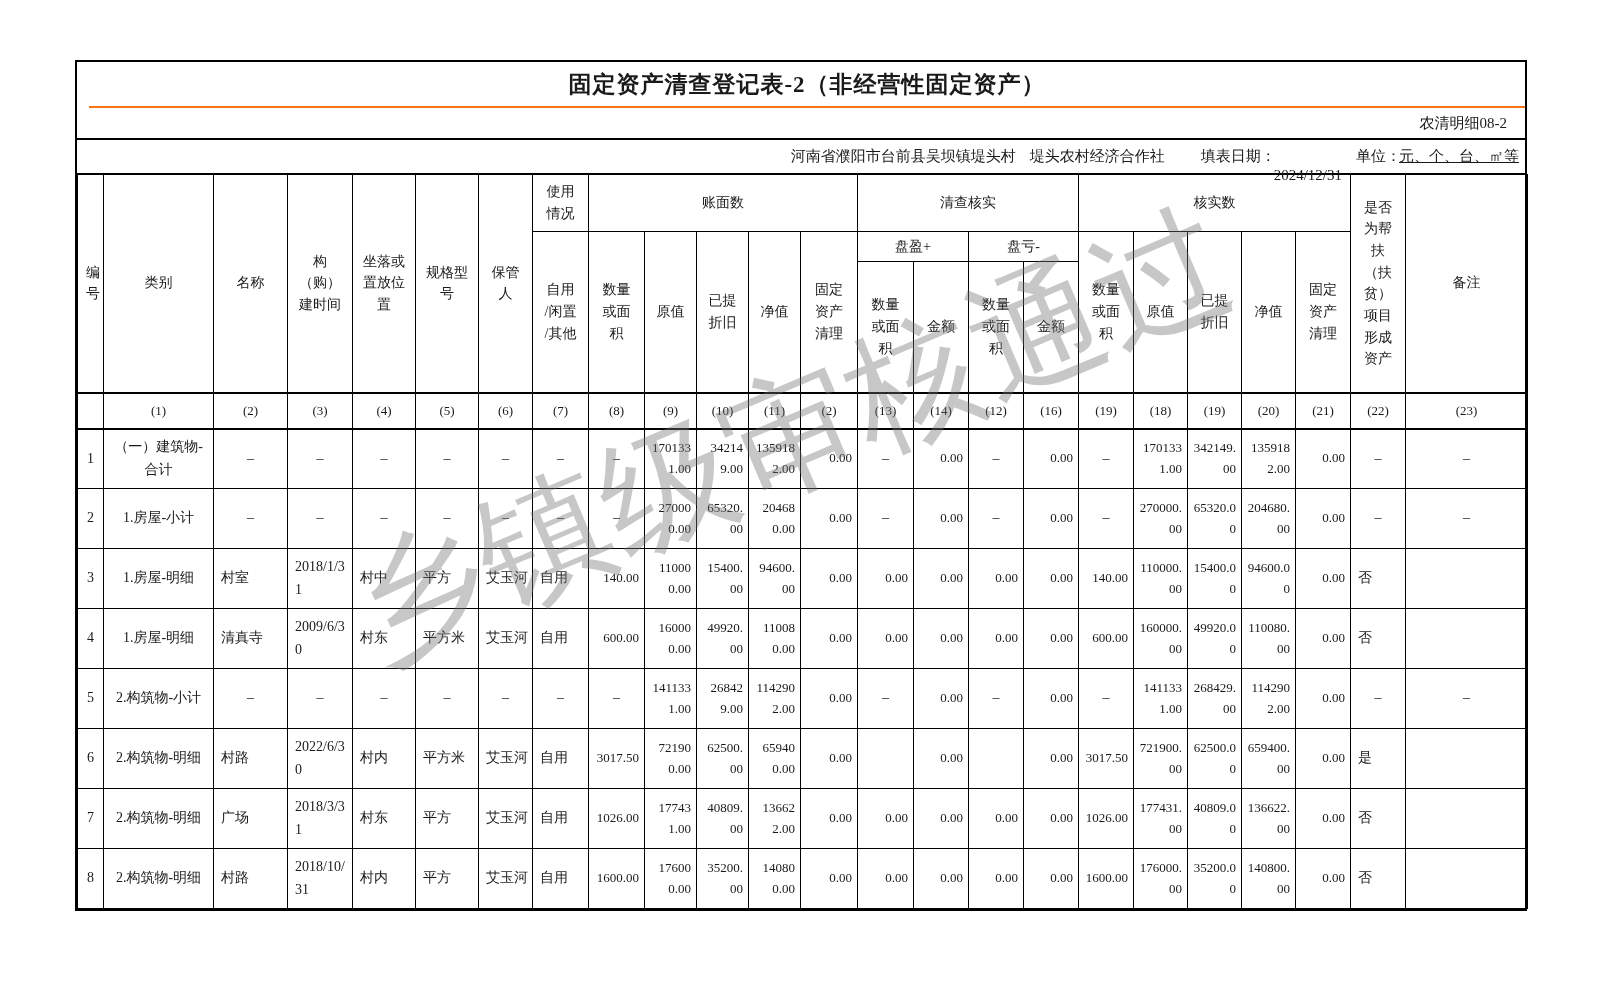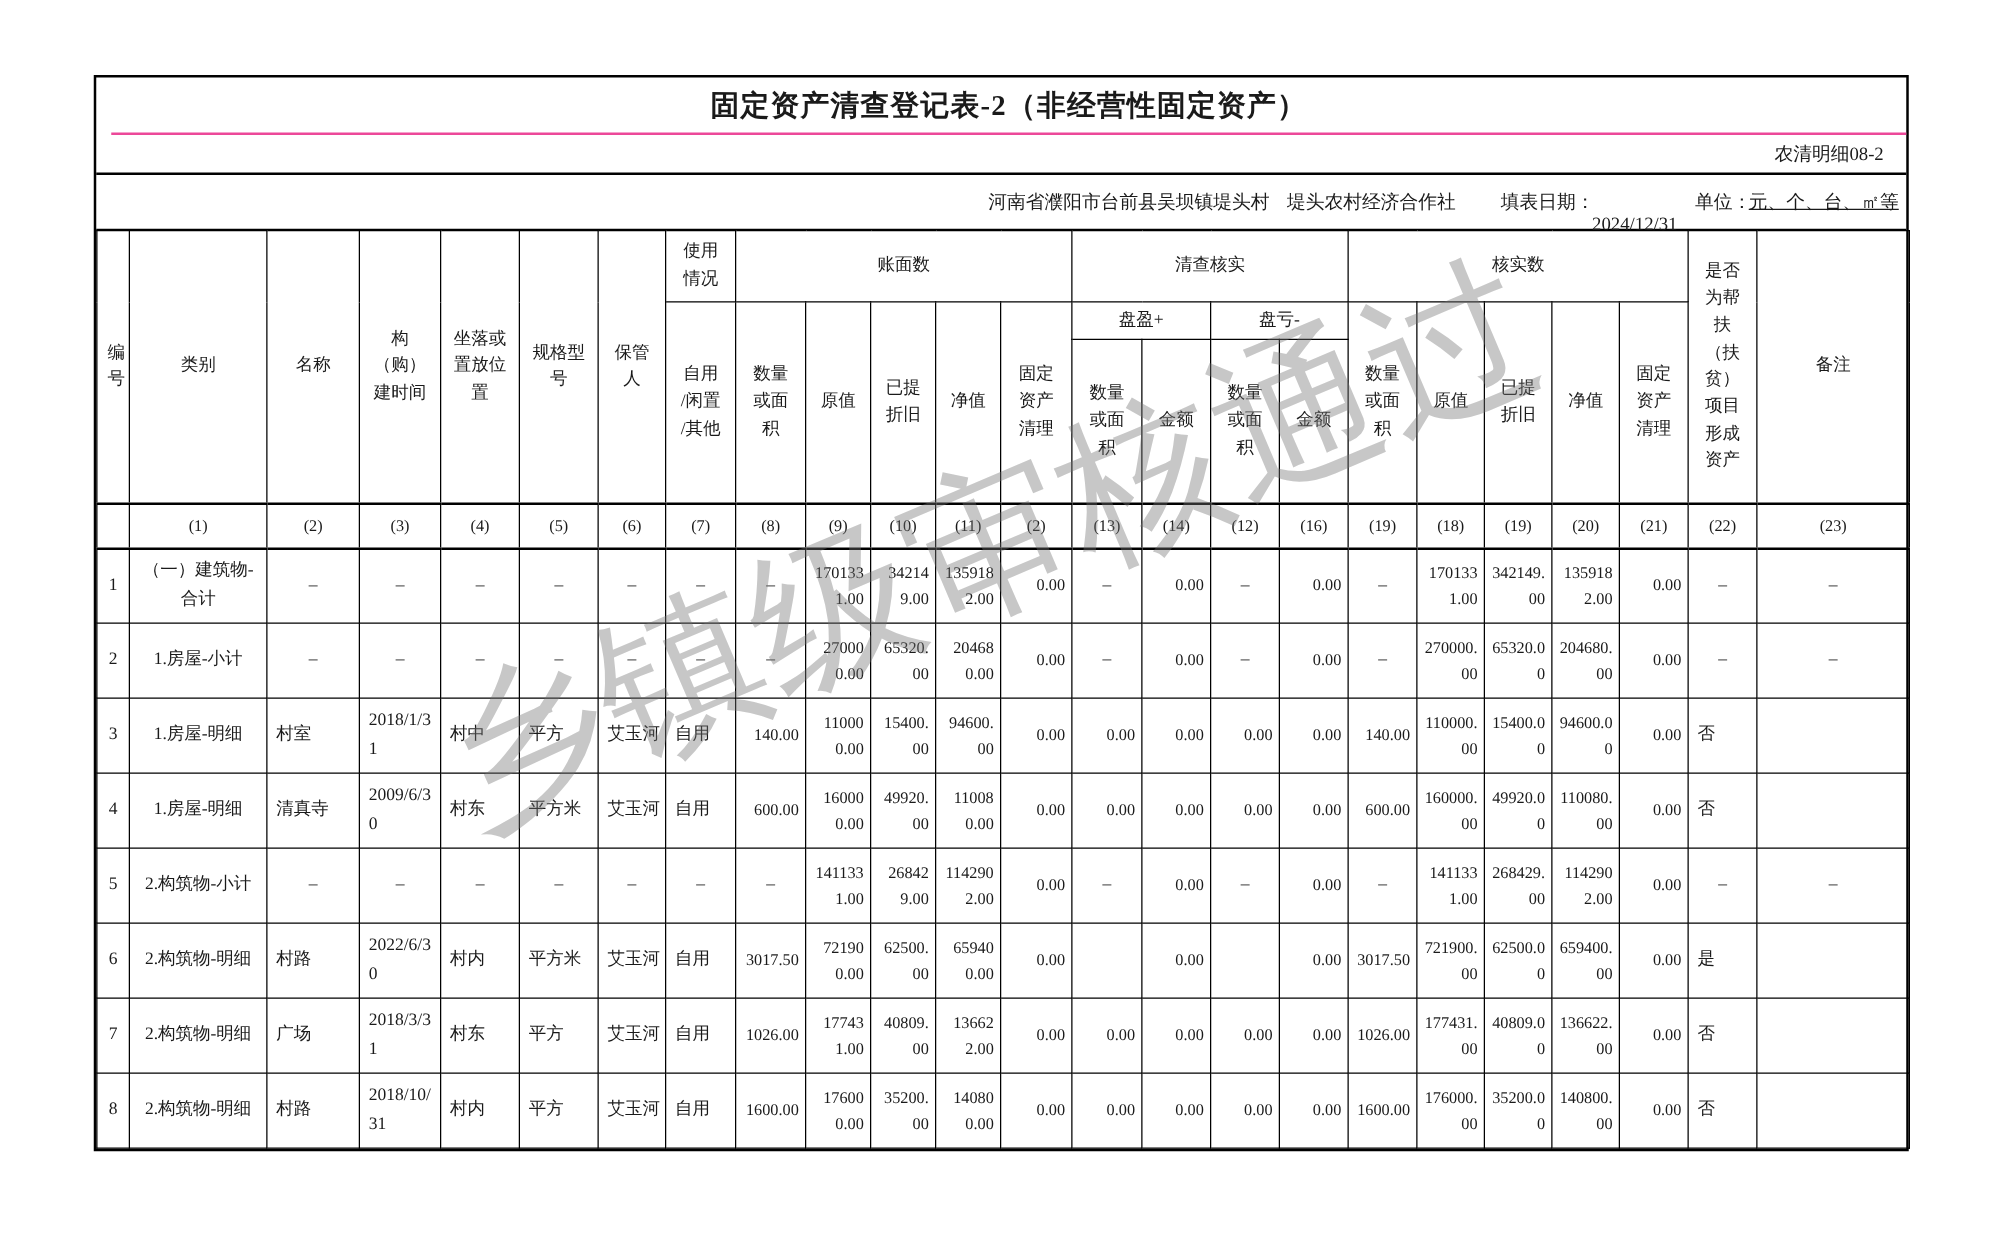--- a/index.html
+++ b/index.html
@@ -9,29 +9,29 @@
     font-family:"Liberation Serif","DejaVu Serif",serif;
     color:#1a1a1a;
   }
   .sheet {
     position:absolute; left:75px; top:60px; width:1452px;
     border:2px solid #000; background:#fff;
   }
   .title-band {
     height:46px; display:flex; align-items:center; justify-content:center;
     font-size:23px; font-weight:bold; letter-spacing:1px;
-    border-bottom:2px solid #ec4899;
+    border-bottom:2px solid #f97316;
     margin-left:12px;
   }
   .code-band {
     height:32px; display:flex; align-items:center; justify-content:flex-end;
     font-size:15px; padding-right:18px; border-bottom:2px solid #000;
   }
   .info-band {
-    height:44px; display:flex; align-items:center; justify-content:flex-end;
+    height:34px; display:flex; align-items:center; justify-content:flex-end;
     font-size:15px; padding-right:6px; border-bottom:1px solid #000;
   }
   .info-band span { margin-left:14px; }
   table { border-collapse:collapse; table-layout:fixed; width:100%; }
   th, td {
     border:1px solid #000; vertical-align:middle;
     font-weight:normal; overflow:hidden;
   }
   th {
     font-size:14px; text-align:center; padding:1px 8px; line-height:1.55;

